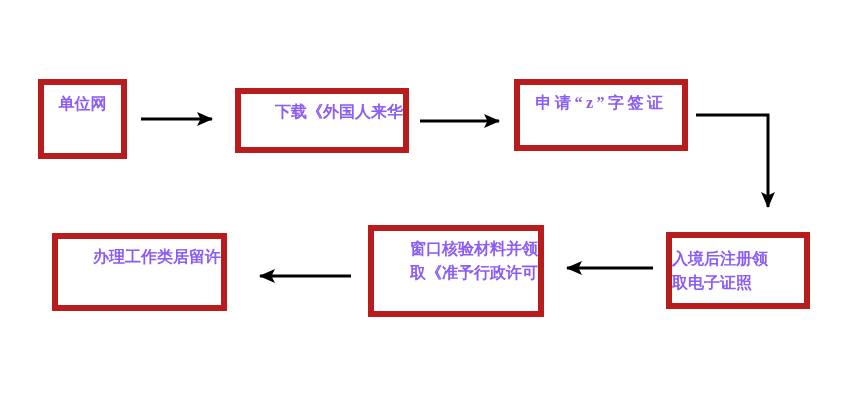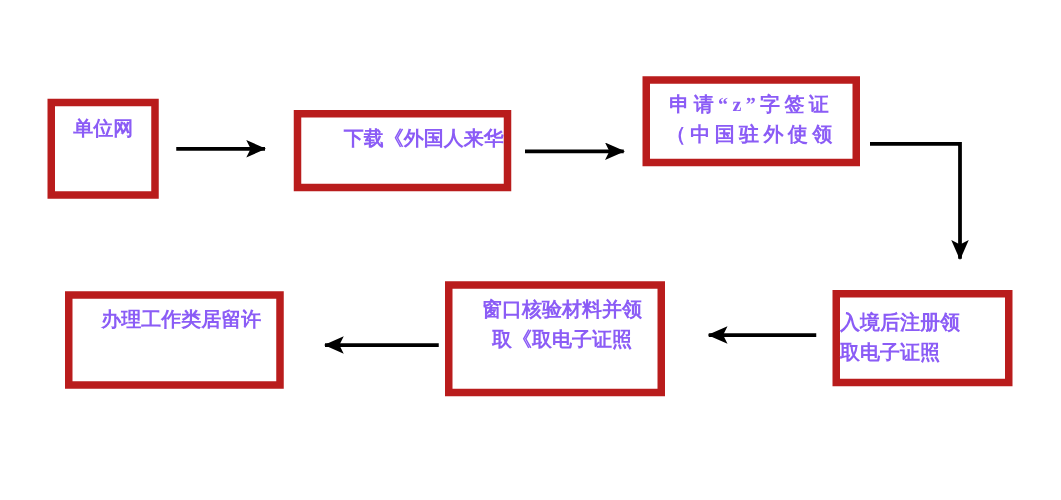--- a/index.html
+++ b/index.html
@@ -23,24 +23,24 @@
     font-weight: bold;
     font-size: 16px;
     line-height: 24px;
     box-sizing: border-box;
   }
   .flow-node .line { white-space: nowrap; }
 
   
   .node-apply-online     { left: 38px;  top: 79px;  width: 89px;  height: 80px; text-align: center; padding-top: 7px; }
   .node-download-notice  { left: 235px; top: 88px;  width: 174px; height: 65px; text-align: right;   padding: 6px 0 0 11px; }
-  .node-z-visa           { left: 514px; top: 61px;  width: 174px; height: 72px; text-align: center; padding-top: 6px; letter-spacing: 3.5px; }
+  .node-z-visa           { left: 514px; top: 79px;  width: 174px; height: 72px; text-align: center; padding-top: 6px; letter-spacing: 3.5px; }
   .node-register-epermit { left: 666px; top: 232px; width: 144px; height: 77px; text-align: left; padding-top: 9px; }
-  .node-window-verify    { left: 356px; top: 225px; width: 176px; height: 92px; text-align: center;   padding: 6px 0 0 11px; }
-  .node-residence-permit { left: 52px;  top: 233px; width: 175px; height: 78px; text-align: center;   padding: 6px 0 0 11px; }
+  .node-window-verify    { left: 368px; top: 225px; width: 176px; height: 92px; text-align: right;   padding: 6px 0 0 11px; }
+  .node-residence-permit { left: 52px;  top: 233px; width: 175px; height: 78px; text-align: right;   padding: 6px 0 0 11px; }
 
   .arrow-layer {
     position: absolute;
     left: 0; top: 0;
     width: 849px;
     height: 400px;
     pointer-events: none;
   }
 </style>
 </head>
@@ -64,30 +64,29 @@
   <div class="flow-node node-apply-online">
     <div class="line">单位网</div>
   </div>
 
   <div class="flow-node node-download-notice">
     <div class="line">下载《外国人来华</div>
   </div>
 
   <div class="flow-node node-z-visa">
     <div class="line">申请“z”字签证</div>
-    <div class="line">（中国驻外使领</div>
   </div>
 
   <div class="flow-node node-register-epermit">
     <div class="line">入境后注册领</div>
     <div class="line">取电子证照</div>
   </div>
 
   <div class="flow-node node-window-verify">
     <div class="line">窗口核验材料并领</div>
-    <div class="line">取《取电子证照</div>
+    <div class="line">取《准予行政许可</div>
   </div>
 
   <div class="flow-node node-residence-permit">
     <div class="line">办理工作类居留许</div>
   </div>
 
 </div>
 
 </body></html>

